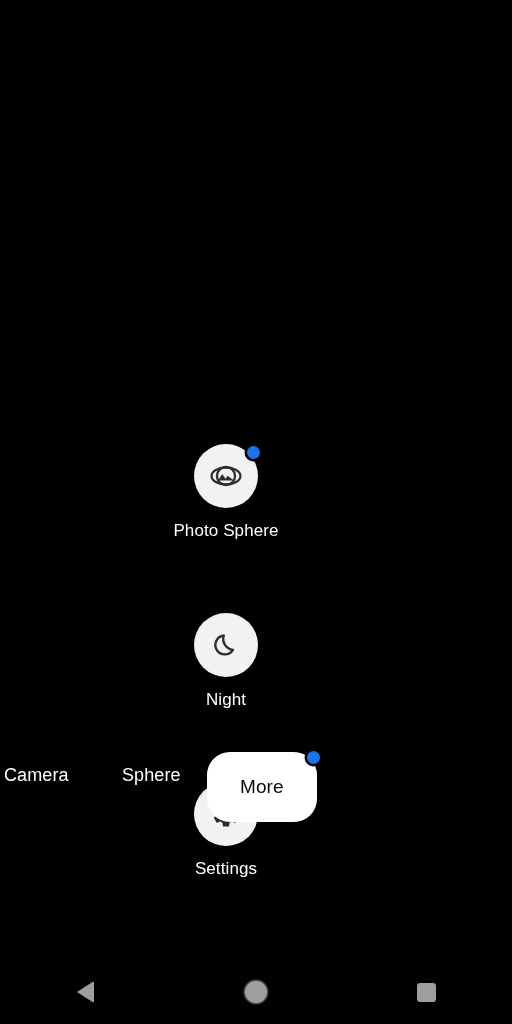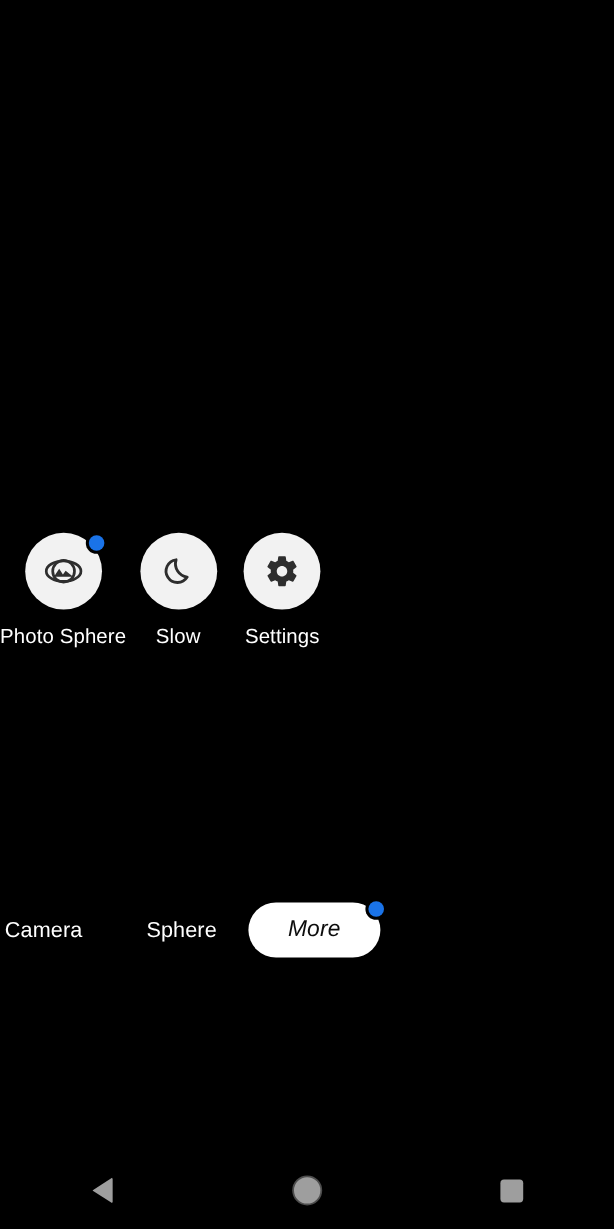--- a/index.html
+++ b/index.html
@@ -25,21 +25,21 @@
     background: #000000;
   }
 
   
   #mode-grid {
     position: absolute;
     left: 0;
     top: 444px;
     width: 452px;
     display: grid;
-    grid-template-columns: repeat(5, 1fr);
+    grid-template-columns: repeat(1, 1fr);
     grid-row-gap: 72px;
   }
   .mode-item {
     display: flex;
     flex-direction: column;
     align-items: center;
     justify-content: flex-start;
     cursor: pointer;
   }
   .mode-circle-wrap {
@@ -99,31 +99,30 @@
   #strip-video  { left: 122px; }
   #strip-more-wrap {
     position: absolute;
     left: 207px;
     top: 0;
     height: 46px;
   }
   #strip-more {
     position: relative;
     height: 46px;
-    padding: 0 33px;
+    padding: 12px 33px;
     border-radius: 23px;
     background: #ffffff;
     color: #0d0d0d;
     display: flex;
     align-items: center;
     justify-content: flex-start;
     font-size: 19px;
     letter-spacing: 0.1px;
     cursor: pointer;
-    font-style: italic;
   }
   #strip-more .badge-dot {
     top: -1px;
     right: -3px;
   }
 
   
   #navbar {
     position: absolute;
     left: 0;
@@ -189,21 +188,21 @@
 
 
   <div class="mode-item">
     <div class="mode-circle-wrap">
       <div class="mode-circle">
         <svg width="30" height="30" viewBox="0 0 24 24" fill="none">
           <path d="M17.6 15.9 A7.6 7.6 0 1 1 10.2 4.4 A8.9 8.9 0 0 0 17.6 15.9 Z" stroke="#2e2e2e" stroke-width="1.9" fill="none" stroke-linejoin="round"></path>
         </svg>
       </div>
     </div>
-    <div class="mode-label">Slow</div>
+    <div class="mode-label">Night</div>
   </div>
 
   <div class="mode-item">
     <div class="mode-circle-wrap">
       <div class="mode-circle">
         <svg width="30" height="30" viewBox="0 0 24 24">
           <path fill="#2e2e2e" d="M19.43 12.98c.04-.32.07-.64.07-.98s-.03-.66-.07-.98l2.11-1.65c.19-.15.24-.42.12-.64
             l-2-3.46c-.12-.22-.39-.3-.61-.22l-2.49 1c-.52-.4-1.08-.73-1.69-.98l-.38-2.65C14.46 2.18 14.25 2 14 2h-4
             c-.25 0-.46.18-.49.42l-.38 2.65c-.61.25-1.17.59-1.69.98l-2.49-1c-.23-.09-.49 0-.61.22l-2 3.46
             c-.13.22-.07.49.12.64l2.11 1.65c-.04.32-.07.65-.07.98s.03.66.07.98l-2.11 1.65c-.19.15-.24.42-.12.64

